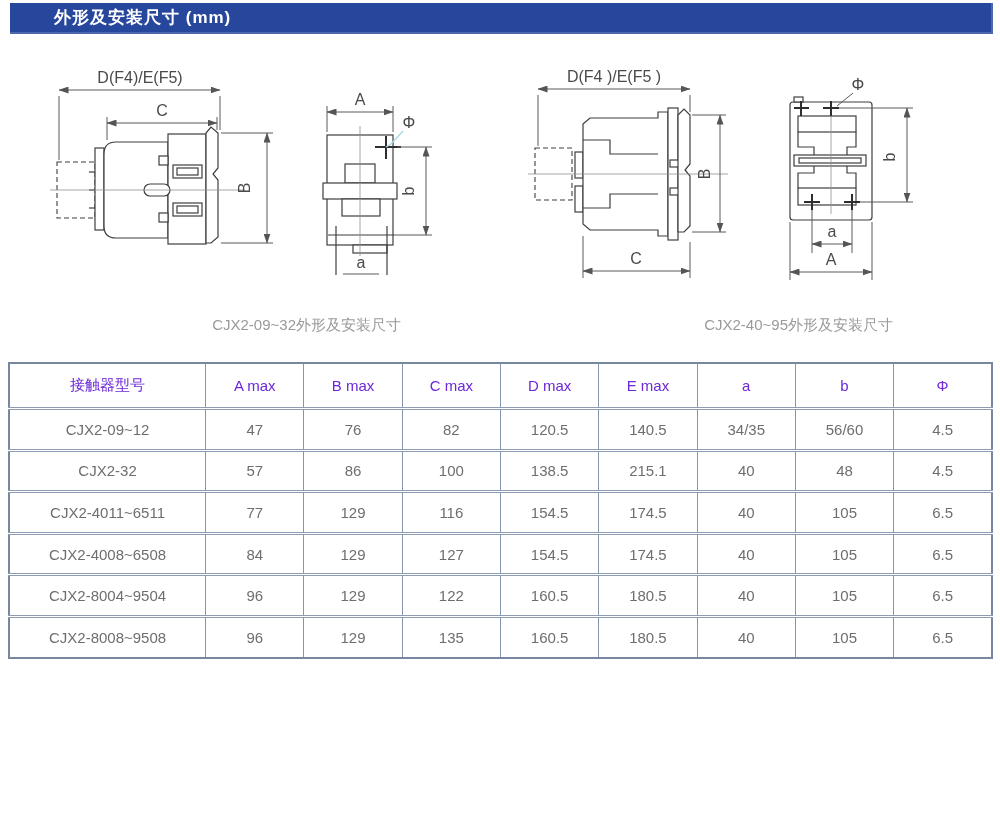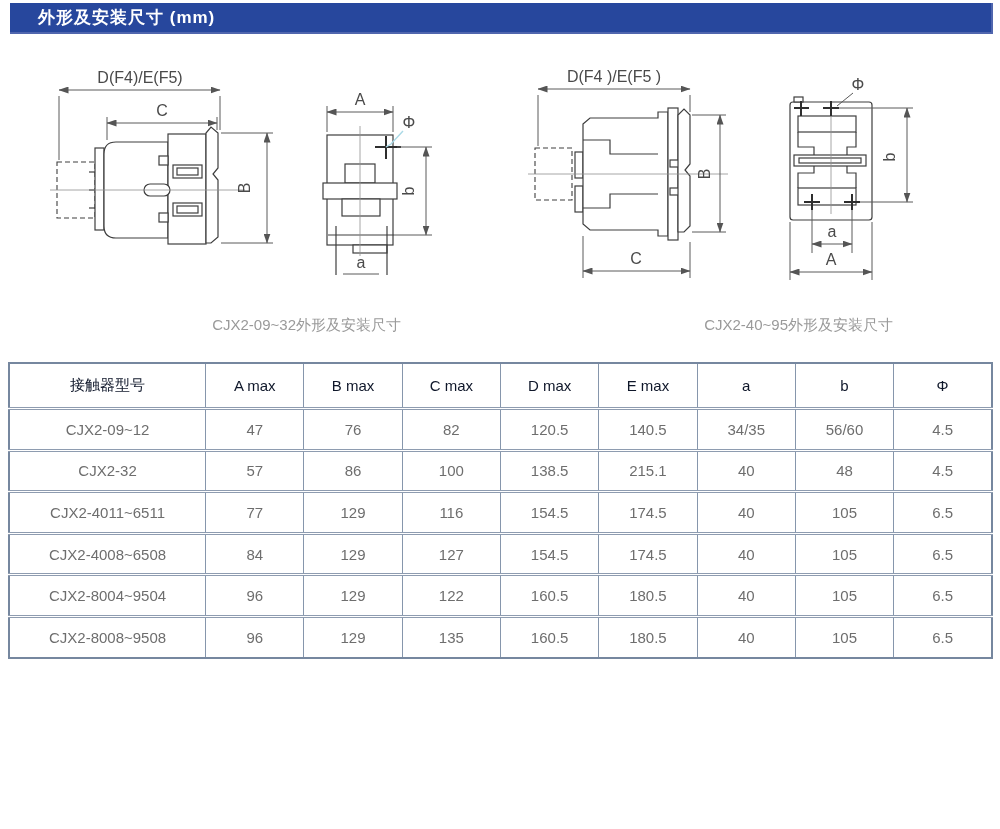--- a/index.html
+++ b/index.html
@@ -7,21 +7,21 @@
   .page { position:relative; width:1000px; height:829px; background:#ffffff; overflow:hidden; }
 
   
   .title-bar {
     position:absolute; left:10px; top:3px; width:983px; height:31px;
     background:#27479d; box-sizing:border-box;
     border-bottom:2px solid #5066ae; border-right:2px solid #5066ae;
   }
   .title-bar .title-text {
     display:block; color:#ffffff; font-size:17px; font-weight:bold;
-    line-height:29px; padding-left:28px; letter-spacing:1px;
+    line-height:29px; padding-left:44px; letter-spacing:1px;
   }
 
   
   .fig { position:absolute; }
   #figL { left:40px; top:60px; }
   #figR { left:520px; top:60px; }
 
   svg .ln   { stroke:#3e3e3e; stroke-width:1.2; fill:none; }
   svg .f    { fill:#ffffff; }
   svg .dash { stroke:#3e3e3e; stroke-width:1.1; fill:none; stroke-dasharray:5,3; }
@@ -44,21 +44,21 @@
   table.dims {
     position:absolute; left:8px; top:362px; width:985px;
     border-collapse:collapse; table-layout:fixed; background:#ffffff;
     border:2px solid #76879f;
   }
   .dims th, .dims td {
     border:1px solid #8696ac; border-bottom:3px double #8e9cb0;
     text-align:center; vertical-align:middle; font-weight:normal;
     padding:0; overflow:hidden; white-space:nowrap;
   }
-  .dims th { height:43px; font-size:15px; color:#0f172a; }
+  .dims th { height:43px; font-size:15px; color:#6d28d9; }
   .dims td { height:38.6px; font-size:15px; color:#6e6e6e; }
   .dims tr:last-child td { border-bottom:none; }
 </style>
 </head>
 <body>
 
 <div class="page">
 
   <div class="title-bar">
     <span class="title-text">外形及安装尺寸 (mm)</span>

